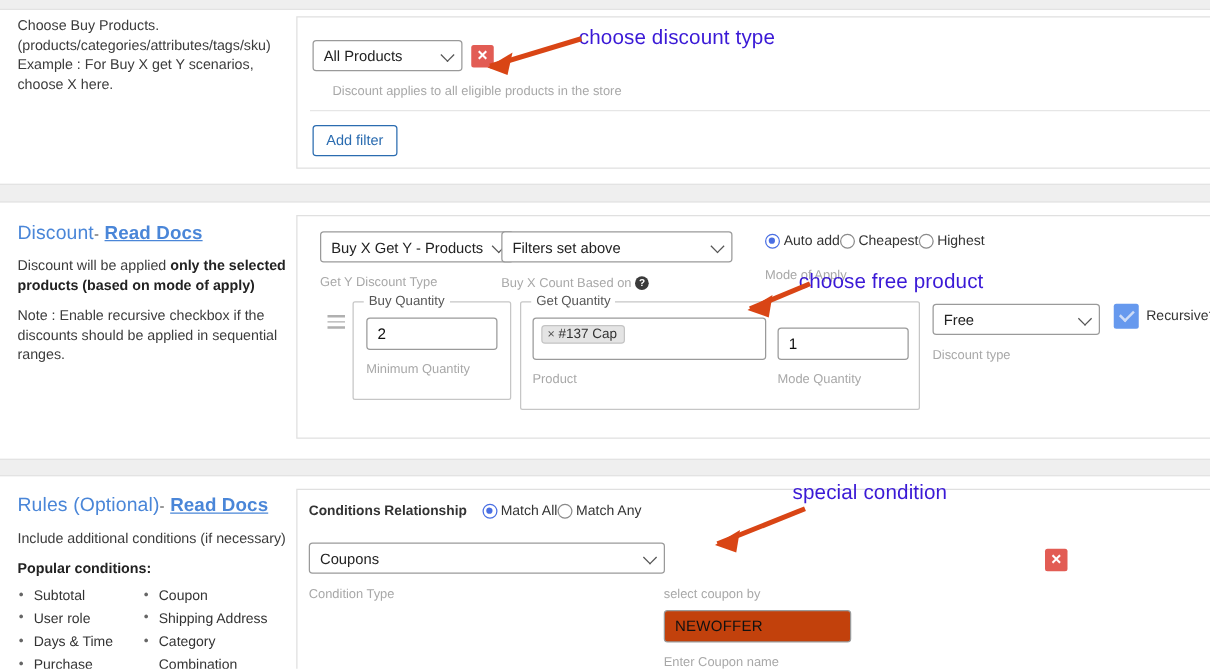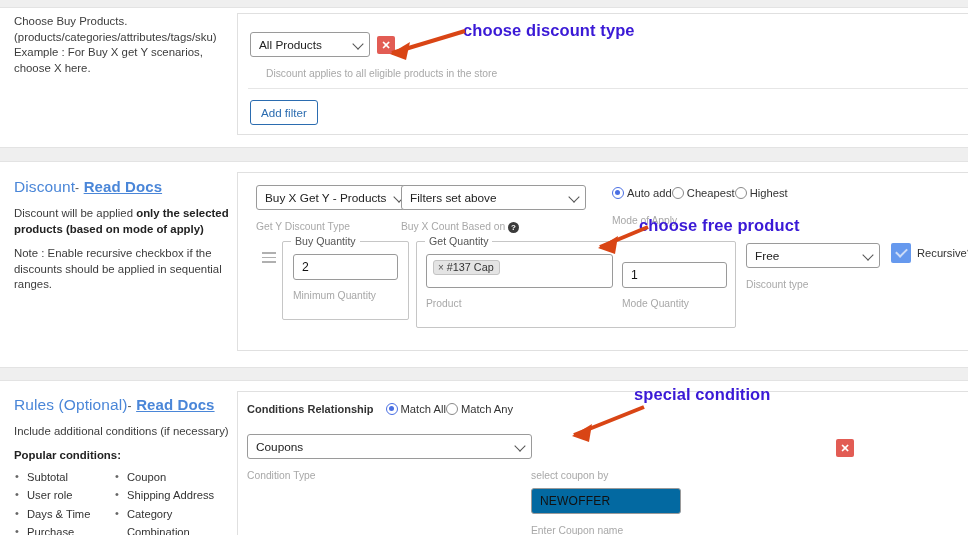--- a/index.html
+++ b/index.html
@@ -145,28 +145,28 @@
     display: inline-block; position: relative; flex: none;
   }
   .chkbox::after {
     content: ""; position: absolute; left: 5px; top: 5px;
     width: 9px; height: 5px;
     border-left: 2px solid #cddcf7; border-bottom: 2px solid #cddcf7;
     transform: rotate(-45deg);
   }
 
   .autofill {
-    background: #0369a1; border: 1px solid #9a9a9a; border-radius: 3px;
+    background: #c2410c; border: 1px solid #9a9a9a; border-radius: 3px;
     height: 26px; font-size: 12px; color: #111; padding: 0 8px;
     display: flex; align-items: center; letter-spacing: .2px;
   }
 
   
   .anno {
-    position: absolute; color: #3a19d6; font-weight: bold;
+    position: absolute; color: #3a19d6; font-weight: normal;
     font-size: 16.5px; white-space: nowrap; letter-spacing: .1px;
   }
   .arrow-svg { position: absolute; overflow: visible; pointer-events: none; }
 
   .lbl-inline { font-size: 11.2px; color: #333; }
 </style>
 </head>
 <body>
 
 <div class="page">

